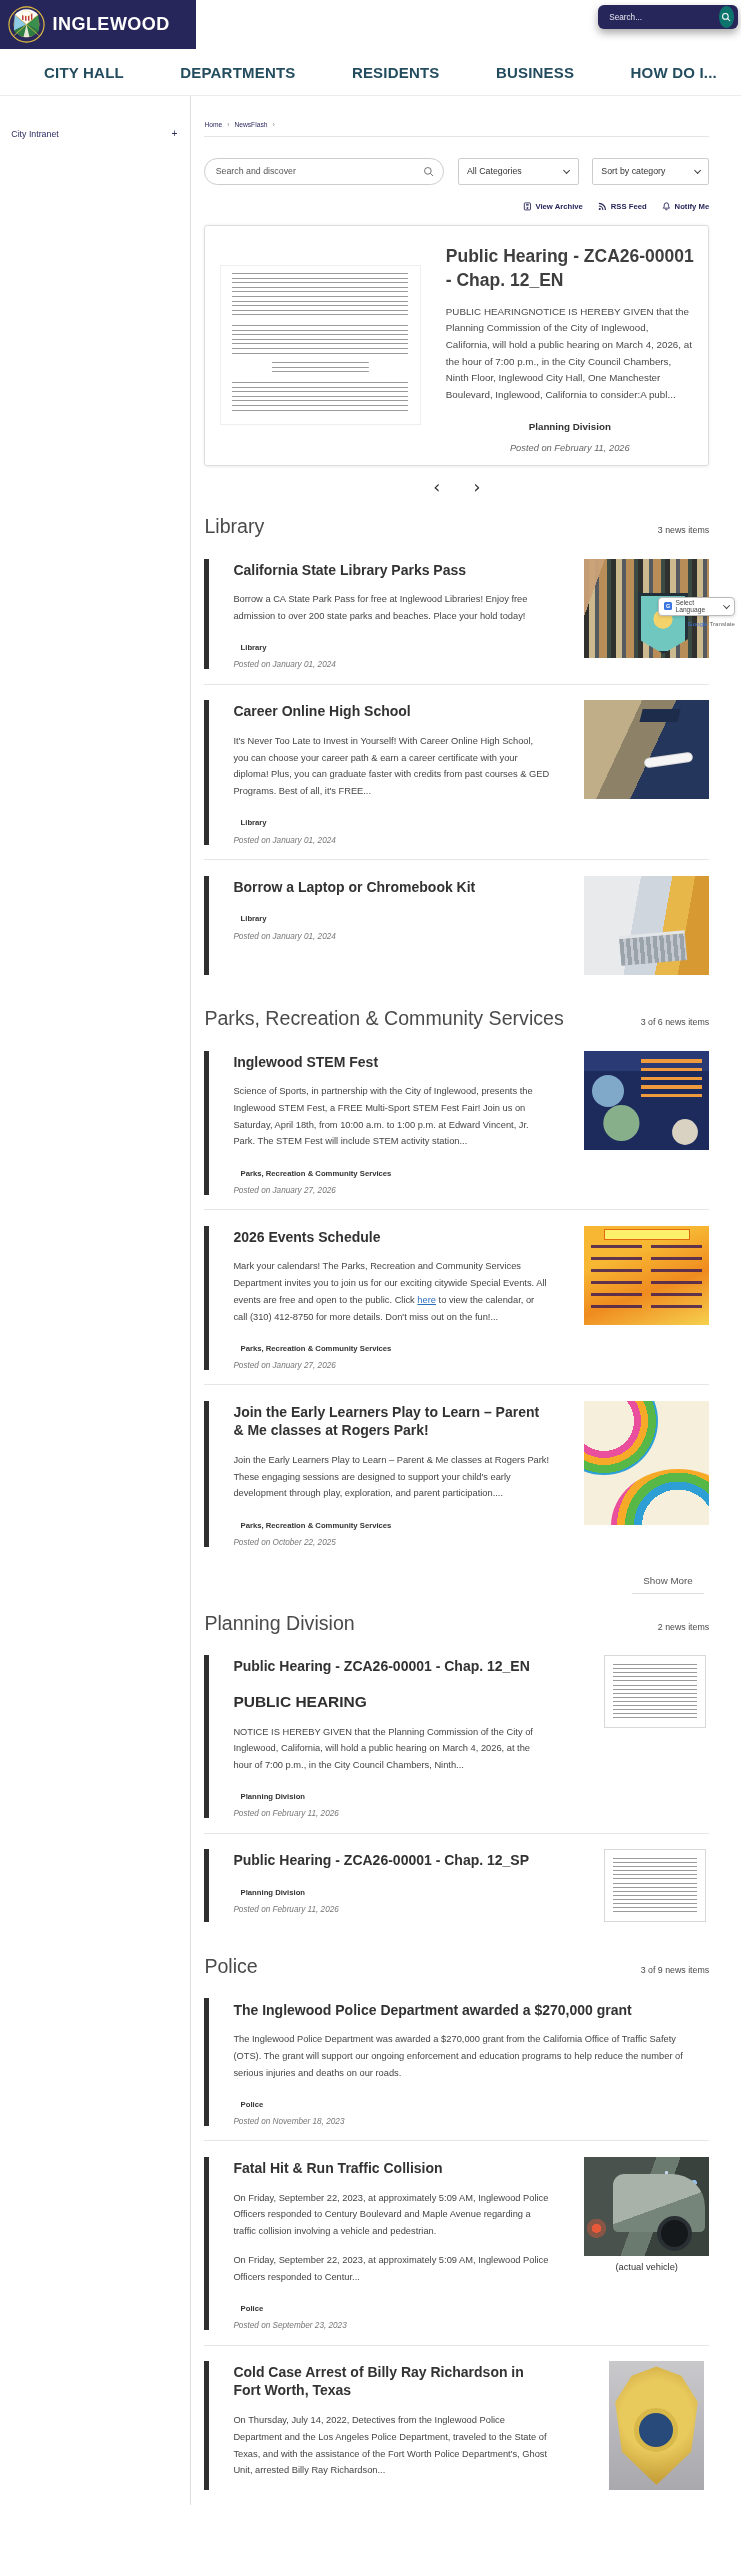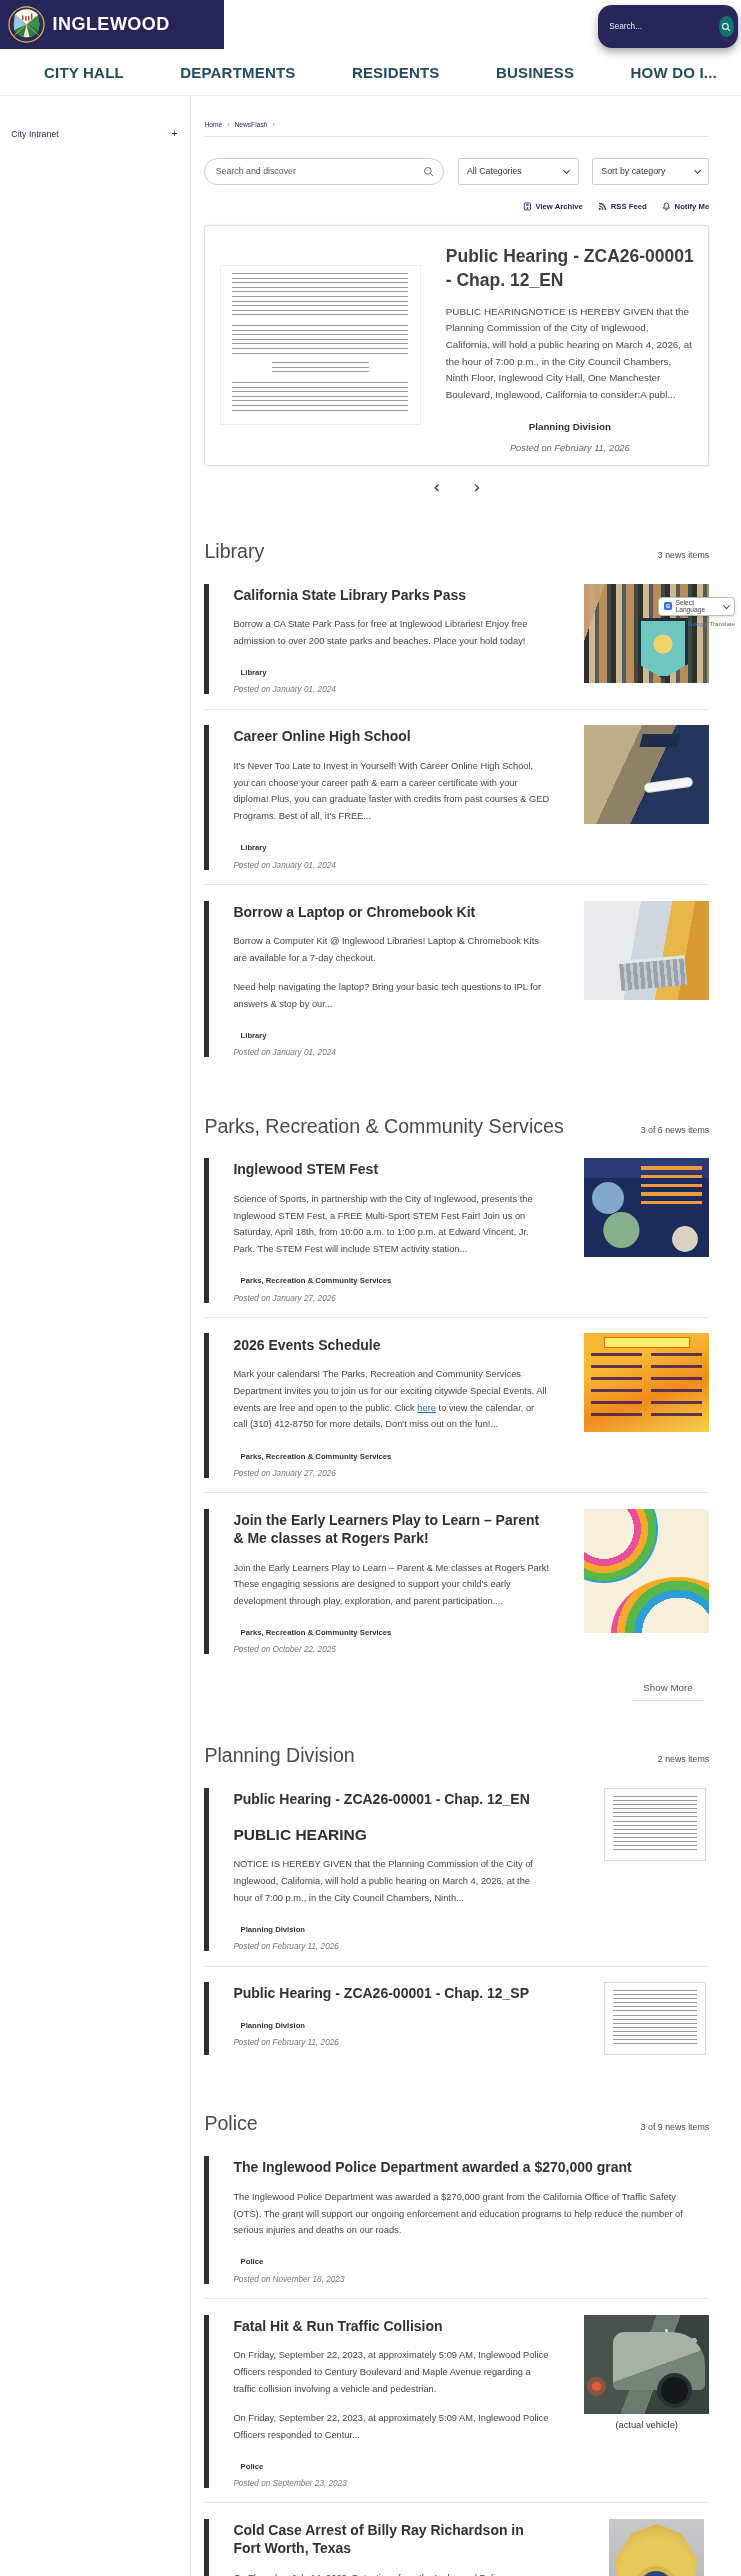--- a/index.html
+++ b/index.html
@@ -1,26 +1,26 @@
 <!DOCTYPE html>
 <html style="font-size:8.2px"><head>
 <meta charset="utf-8">
 <style>
   * { margin:0; padding:0; box-sizing:border-box; }
   body { width:742px; background:#fff; font-family:"Liberation Sans", sans-serif; color:#333; }
   a { text-decoration:none; color:inherit; cursor:pointer; }
 
   
   .top-header { position:relative; height:49px; background:#fff; }
-  .logo-block { position:absolute; left:0; top:0; width:224px; height:49px; background:#27265a;
+  .logo-block { position:absolute; left:0; top:0; width:196px; height:49px; background:#27265a;
                 display:flex; align-items:center; gap:7.2px; padding-left:8.2px; }
   .logo-text { color:#fff; font-size:18px; font-weight:bold; letter-spacing:0.5px; }
   .seal-sm svg { width:37px; height:37px; display:block; }
-  .search-pill { position:absolute; right:4.1px; top:5.2px; width:140px; height:43px; background:#27265a;
-                 border-radius:14px; display:flex; align-items:center; padding:0 4.1px 0 11.3px;
+  .search-pill { position:absolute; right:4.1px; top:5.2px; width:140px; height:24px; background:#27265a;
+                 border-radius:6px; display:flex; align-items:center; padding:0 4.1px 0 11.3px;
                  box-shadow:0 4.1px 8.2px rgba(0,0,0,.35); }
   .search-input { flex:1; background:transparent; border:none; outline:none; color:#fff; font-size:8.2px;
                   font-family:"Liberation Sans",sans-serif; }
   .search-input::placeholder { color:#e8e8f2; }
   .search-btn { width:21.6px; height:21.6px; border-radius:50%; background:#0d746d; border:none; cursor:pointer;
                 display:flex; align-items:center; justify-content:center; }
   .nav-bar { height:47px; display:flex; align-items:center; justify-content:space-between;
              padding:0 25px 0 44px; border-bottom:1px solid #ececec; }
   .nav-item { color:#234d5e; font-size:15px; font-weight:bold; letter-spacing:0.2px; }
 
@@ -66,21 +66,21 @@
   .featured-right { flex:1; padding-top:8.2px; }
   .featured-title { font-size:17.5px; color:#3e3e3e; font-weight:600; line-height:1.35; }
   .featured-excerpt { margin-top:11.3px; font-size:9.8px; color:#4a4a4a; line-height:1.7; }
   .featured-cat { margin-top:17.5px; text-align:center; font-size:9.8px; font-weight:bold; color:#333; }
   .featured-date { margin-top:11.3px; text-align:center; font-size:9.3px; font-style:italic; color:#666; }
   .carousel-arrows { text-align:center; margin:11.3px 0 3.1px; }
   .car-arrow { background:none; border:none; font-size:17.5px; color:#333; cursor:pointer; margin:0 15.5px;
                font-family:"DejaVu Sans",sans-serif; }
 
   
-  .news-section { margin-top:43px; }
+  .news-section { margin-top:18px; }
   .section-head { display:flex; justify-content:space-between; align-items:baseline; margin-bottom:5.2px; }
   .section-title { font-size:19.6px; color:#4a4a4a; font-weight:500; }
   .section-count { font-size:8.8px; color:#4a4a4a; }
   .news-item { display:flex; padding:15.5px 0 14.4px; border-bottom:0.5px solid #e6e6e6;gap:12px; }
   .news-item:last-child { border-bottom:none; }
   .accent { width:4.6px; flex:none; background:#2f2f2f; }
   .item-body { flex:1; padding:2.1px 21.6px 0 12.4px; }
   .item-title { font-size:14px; color:#323232; font-weight:600; line-height:1.3; }
   .item-subheading { font-size:15.5px; font-weight:bold; color:#2f2f2f; margin:17.5px 31px 3.1px 0; }
   .item-paragraphs p { font-size:9.3px; color:#454545; line-height:1.8; margin-top:12.4px; }
@@ -319,24 +319,20 @@
       <div class="thumb-art" data-art="graduate"></div>
 
     </figure>
   </article>
 
   <article class="news-item">
     <div class="accent"></div>
     <div class="item-body">
       <h3 class="item-title">Borrow a Laptop or Chromebook Kit</h3>
 
-      <div class="item-paragraphs">
-                  <p>Borrow a Computer Kit @ Inglewood Libraries! Laptop &amp; Chromebook Kits are available for a 7-day checkout.</p>
-                  <p>Need help navigating the laptop? Bring your basic tech questions to IPL for answers &amp; stop by our...</p>
-                </div>
       <div class="item-category">Library</div>
       <div class="item-posted">Posted on January 01, 2024</div>
     </div>
     <figure class="item-thumb">
       <div class="thumb-art" data-art="laptop-kit"></div>
 
     </figure>
   </article>
 </div>
 

